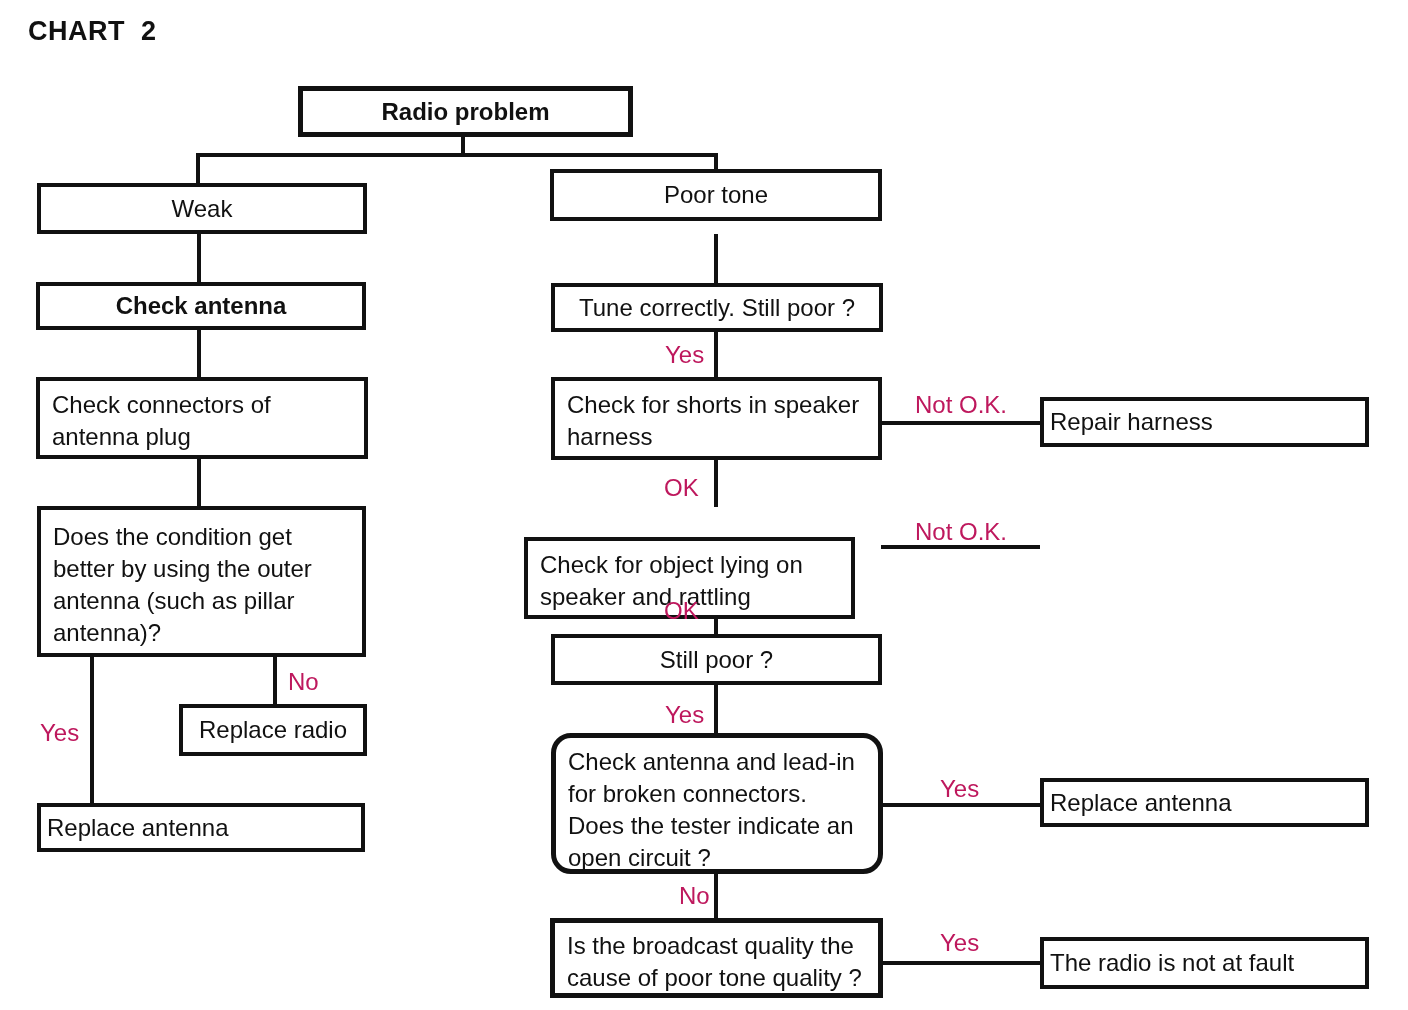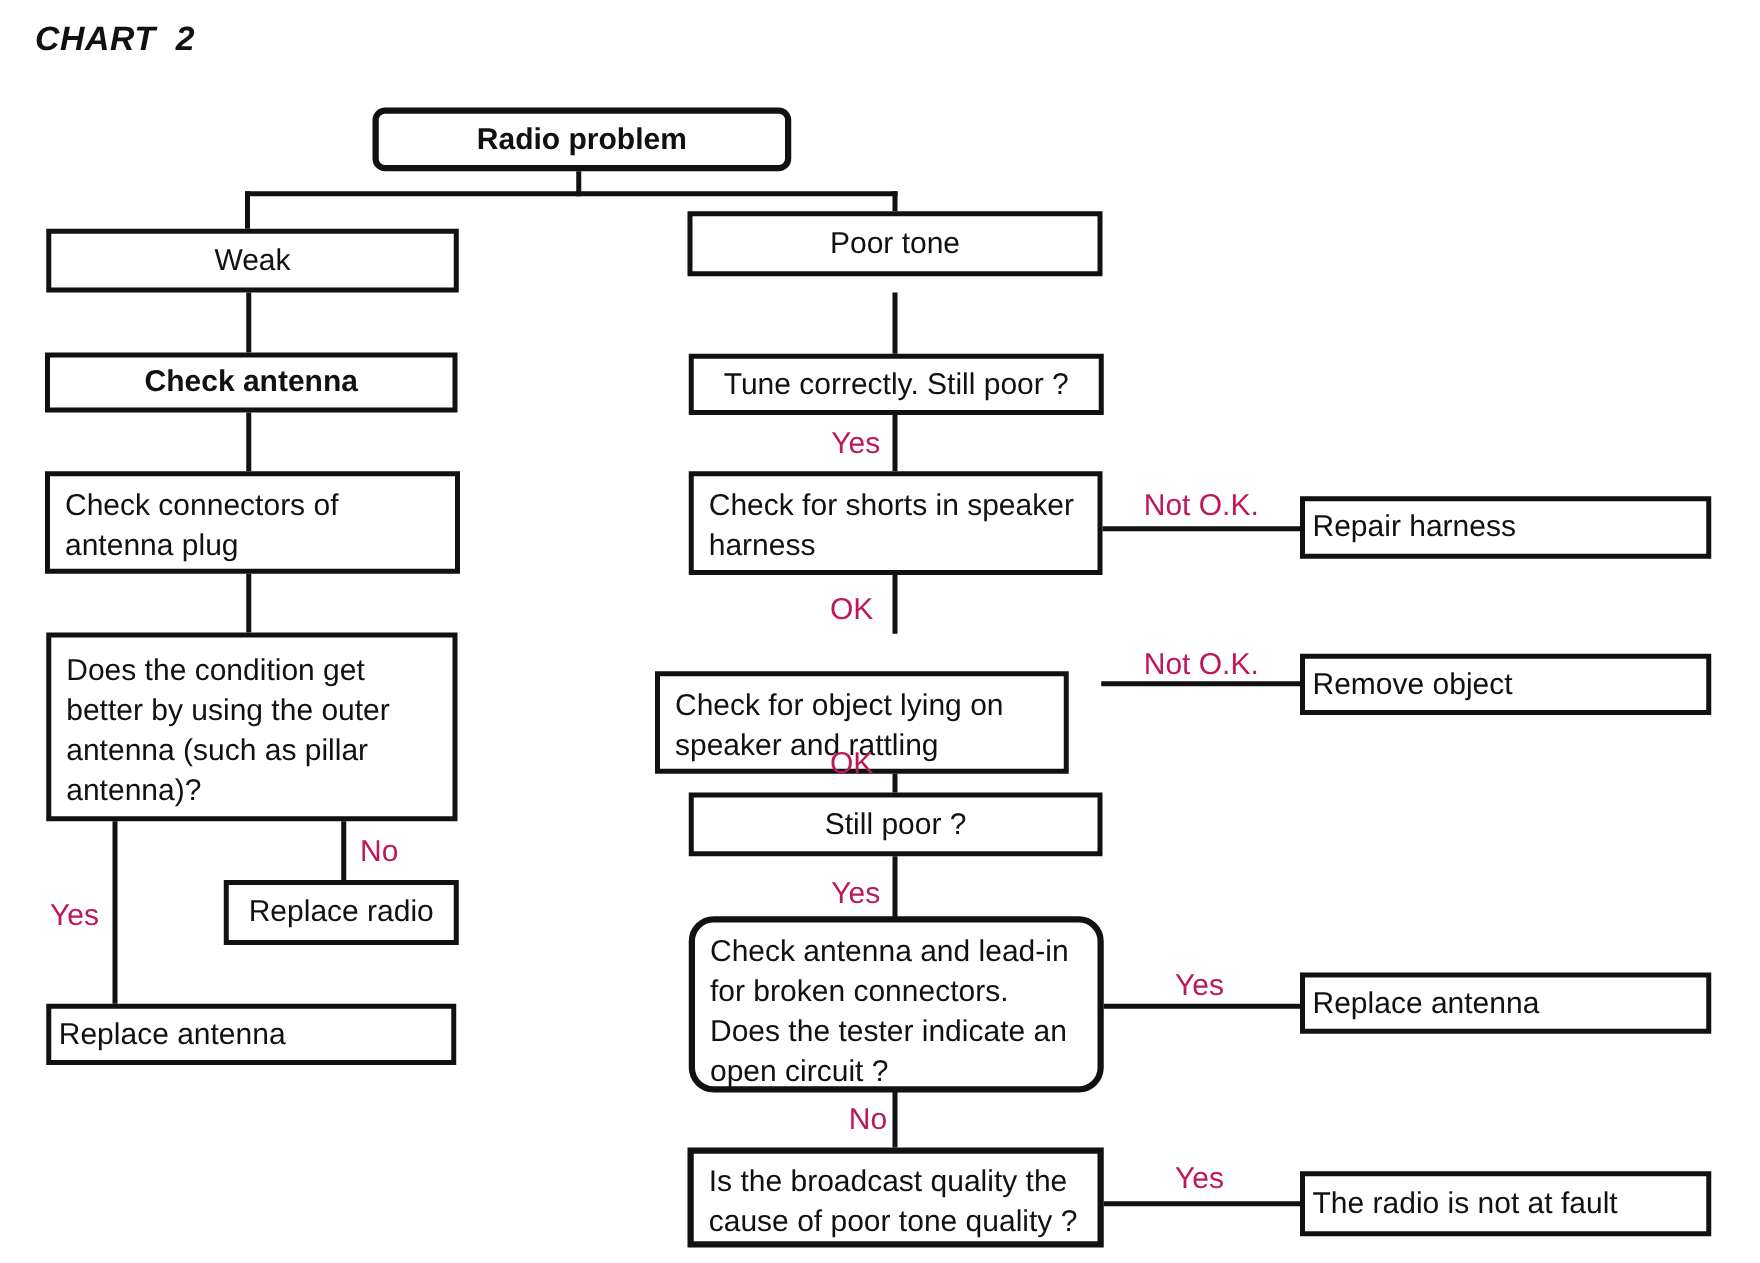--- a/index.html
+++ b/index.html
@@ -18,21 +18,20 @@
   }
   .chart-title {
     position: absolute;
     left: 28px;
     top: 16px;
     font-size: 27px;
     font-weight: bold;
     word-spacing: 8px;
     letter-spacing: 0.5px;
     color: #111111;
-    font-style: italic;
   }
   .box {
     position: absolute;
     box-sizing: border-box;
     border: 4px solid #111111;
     background: #ffffff;
     font-size: 24px;
     color: #111111;
   }
   .box.center {
@@ -86,21 +85,21 @@
   <div class="line" style="left:714px; top:331px; width:4px; height:48px;"></div>
   <div class="line" style="left:881px; top:421px; width:159px; height:4px;"></div>
   <div class="line" style="left:714px; top:459px; width:4px; height:48px;"></div>
   <div class="line" style="left:881px; top:545px; width:159px; height:4px;"></div>
   <div class="line" style="left:714px; top:586px; width:4px; height:50px;"></div>
   <div class="line" style="left:714px; top:684px; width:4px; height:51px;"></div>
   <div class="line" style="left:883px; top:803px; width:157px; height:4px;"></div>
   <div class="line" style="left:714px; top:872px; width:4px; height:48px;"></div>
   <div class="line" style="left:882px; top:961px; width:158px; height:4px;"></div>
 
-  <div class="box center bold" style="left:298px; top:86px; width:335px; height:51px; border-width:5px;border-radius:10px;">Radio problem</div>
+  <div class="box center bold" style="left:298px; top:86px; width:335px; height:51px; border-width:5px;">Radio problem</div>
 
   <div class="box center" style="left:37px; top:183px; width:330px; height:51px;text-align:right;">Weak</div>
 
   <div class="box center" style="left:550px; top:169px; width:332px; height:52px;">Poor tone</div>
 
   <div class="box center" style="left:36px; top:282px; width:330px; height:48px;font-weight:bold;">Check antenna</div>
 
   <div class="box center" style="left:551px; top:283px; width:332px; height:49px;">Tune correctly. Still poor ?</div>
 
   <div class="box multi" style="left:36px; top:377px; width:332px; height:82px;">Check connectors of
@@ -112,21 +111,20 @@
   <div class="box single-left" style="left:1040px; top:397px; width:329px; height:50px;">Repair harness</div>
 
   <div class="box multi" style="left:37px; top:506px; width:329px; height:151px; padding-top:11px;">Does the condition get
 better by using the outer
 antenna (such as pillar
 antenna)?</div>
 
   <div class="box multi" style="left:524px; top:505px; width:331px; height:82px;margin-top:32px;">Check for object lying on
 speaker and rattling</div>
 
-  <div class="box single-left" style="left:1040px; top:523px; width:329px; height:49px;">Remove object</div>
 
   <div class="box center" style="left:551px; top:634px; width:331px; height:51px;">Still poor ?</div>
 
   <div class="box center" style="left:179px; top:704px; width:188px; height:52px;">Replace radio</div>
 
   <div class="box multi" style="left:551px; top:733px; width:332px; height:141px; border-width:5px;border-radius:20px;">Check antenna and lead-in
 for broken connectors.
 Does the tester indicate an
 open circuit ?</div>
 

